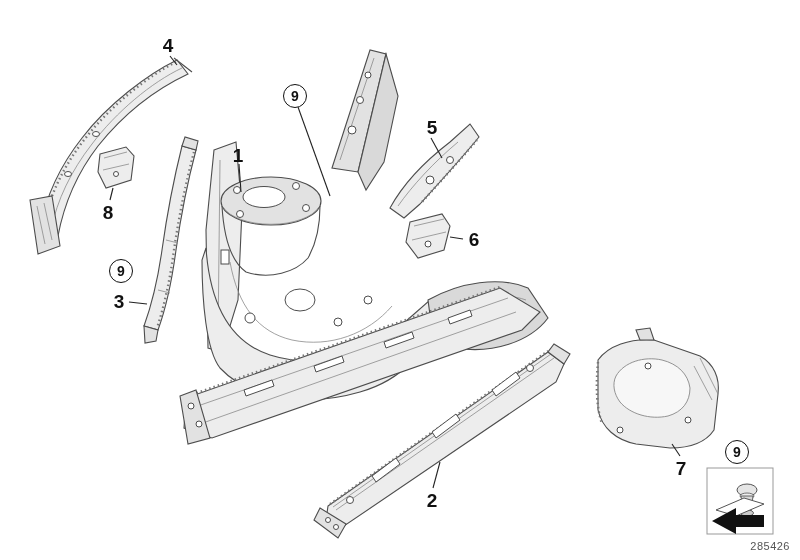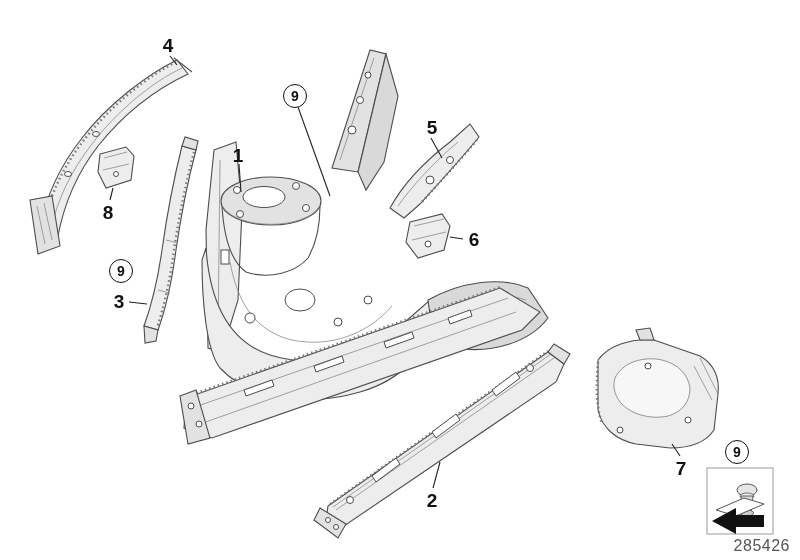--- a/index.html
+++ b/index.html
@@ -4,21 +4,21 @@
 <style>
   html,body{margin:0;padding:0;background:#fff;}
   .stage{position:relative;width:800px;height:560px;background:#ffffff;overflow:hidden;
          font-family:"Liberation Sans",sans-serif;}
   .art{position:absolute;left:0;top:0;}
   .lbl{position:absolute;transform:translate(-50%,-50%);font-weight:bold;font-size:19px;
        color:#111;cursor:pointer;user-select:none;line-height:1;}
   .circ{position:absolute;transform:translate(-50%,-50%);width:22px;height:22px;border:1.6px solid #111;
         border-radius:50%;background:#fff;font-weight:bold;font-size:14px;color:#111;
         display:flex;align-items:center;justify-content:center;cursor:pointer;user-select:none;}
-  .diagid{position:absolute;transform:translate(-100%,-50%);font-size:16px;color:#555;letter-spacing:.5px;}
+  .diagid{position:absolute;transform:translate(-100%,-50%);font-size:11px;color:#555;letter-spacing:.5px;}
   .p-fill{fill:#ededed;stroke:#4d4d4d;stroke-width:1.1;}
   .p-fill2{fill:#e2e2e2;stroke:#4d4d4d;stroke-width:1.1;}
   .p-dark{fill:#d9d9d9;stroke:#4d4d4d;stroke-width:1.1;}
   .p-line{fill:none;stroke:#8a8a8a;stroke-width:.8;}
   .p-edge{fill:none;stroke:#4d4d4d;stroke-width:1.1;}
   .hatch{fill:none;stroke:#777;stroke-width:2.4;stroke-dasharray:1.5 3;}
   .hole{fill:#fff;stroke:#4d4d4d;stroke-width:1;}
   .leader{stroke:#222;stroke-width:1.1;fill:none;}
 </style>
 </head>

